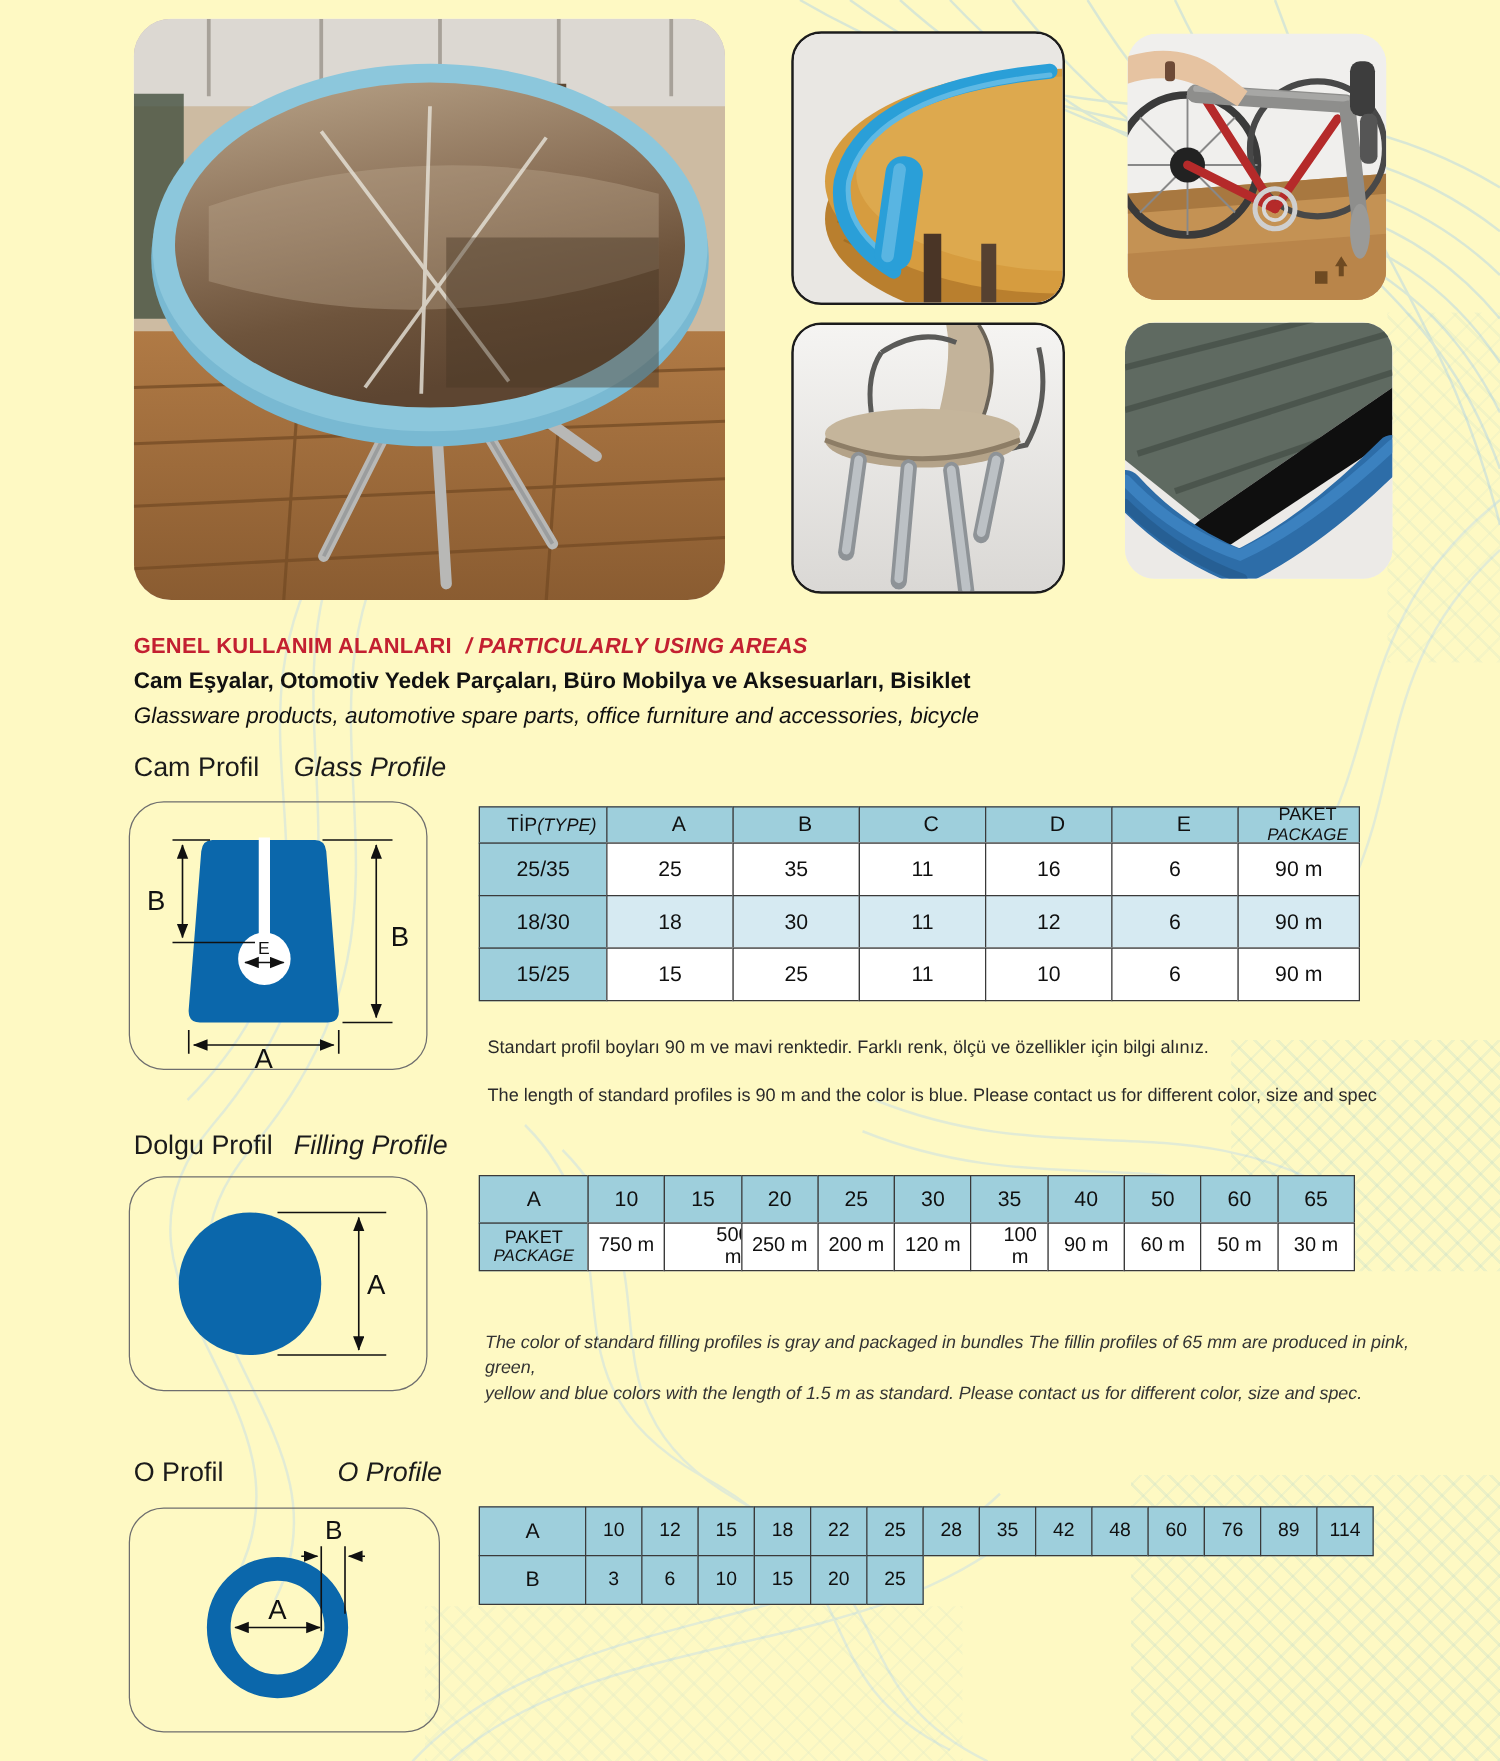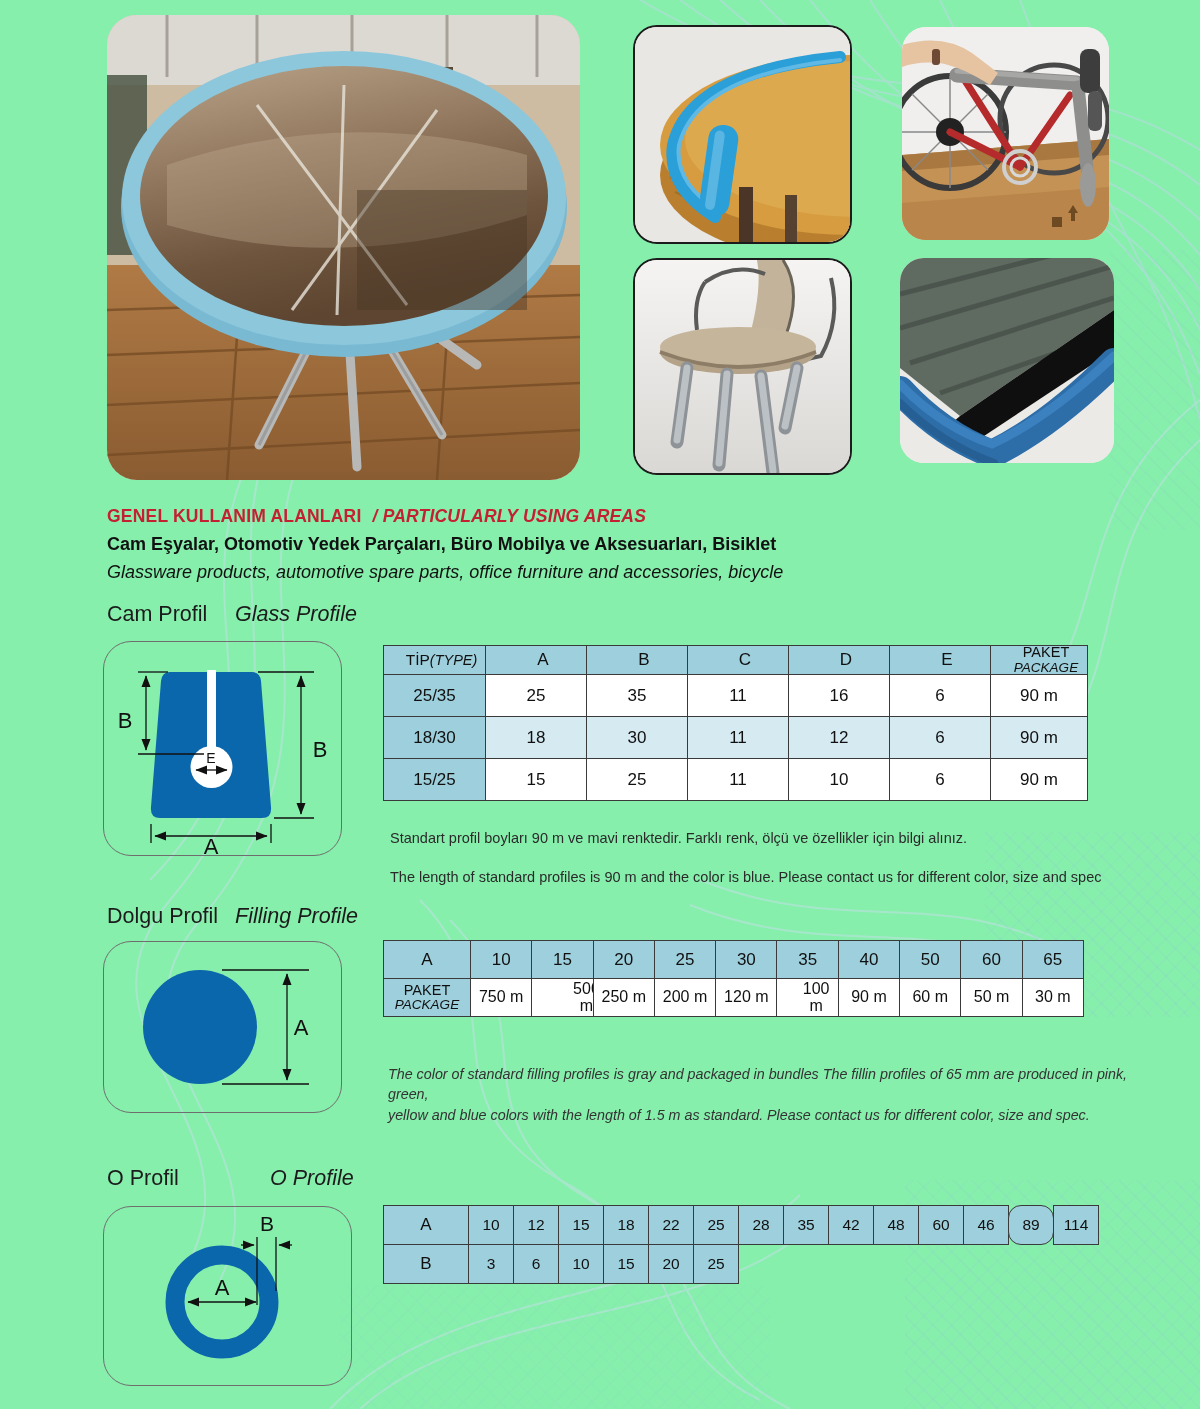--- a/index.html
+++ b/index.html
@@ -1,16 +1,16 @@
 <!DOCTYPE html>
 <html><head>
 <meta charset="utf-8">
 <style>
   html,body{margin:0;padding:0;background:#fff;}
-  .page{position:relative;width:1200px;height:1409px;background:#86efac;overflow:hidden;
+  .page{position:relative;width:1200px;height:1409px;background:#fef9c3;overflow:hidden;
         font-family:"Liberation Sans", sans-serif;color:#1b1b1b;}
   .abs{position:absolute;}
   
   .hatch{position:absolute;pointer-events:none;
     background:
       repeating-linear-gradient(45deg, rgba(140,195,210,.28) 0 2px, transparent 2px 13px),
       repeating-linear-gradient(-45deg, rgba(140,195,210,.22) 0 2px, transparent 2px 13px);}
   .bg-svg{position:absolute;left:0;top:0;pointer-events:none;}
   
   .photo{position:absolute;border-radius:24px;overflow:hidden;background:#eee;}
@@ -464,22 +464,22 @@
         <div class="cell " style="font-size: 15.5px;">12</div>
         <div class="cell " style="font-size: 15.5px;">15</div>
         <div class="cell " style="font-size: 15.5px;">18</div>
         <div class="cell " style="font-size: 15.5px;">22</div>
         <div class="cell " style="font-size: 15.5px;">25</div>
         <div class="cell " style="font-size: 15.5px;">28</div>
         <div class="cell " style="font-size: 15.5px;">35</div>
         <div class="cell " style="font-size: 15.5px;">42</div>
         <div class="cell " style="font-size: 15.5px;">48</div>
         <div class="cell " style="font-size: 15.5px;">60</div>
-        <div class="cell " style="font-size: 15.5px;">46</div>
-        <div class="cell " style="font-size: 15.5px; border-radius: 13px;">89</div>
+        <div class="cell " style="font-size: 15.5px;">76</div>
+        <div class="cell " style="font-size: 15.5px;">89</div>
         <div class="cell " style="font-size: 15.5px;">114</div>
       </div>
       <div class="row">
         <div class="cell c0">B</div>
         <div class="cell " style="font-size: 15.5px;">3</div>
         <div class="cell " style="font-size: 15.5px;">6</div>
         <div class="cell " style="font-size: 15.5px;">10</div>
         <div class="cell " style="font-size: 15.5px;">15</div>
         <div class="cell " style="font-size: 15.5px;">20</div>
         <div class="cell " style="font-size: 15.5px;">25</div>

